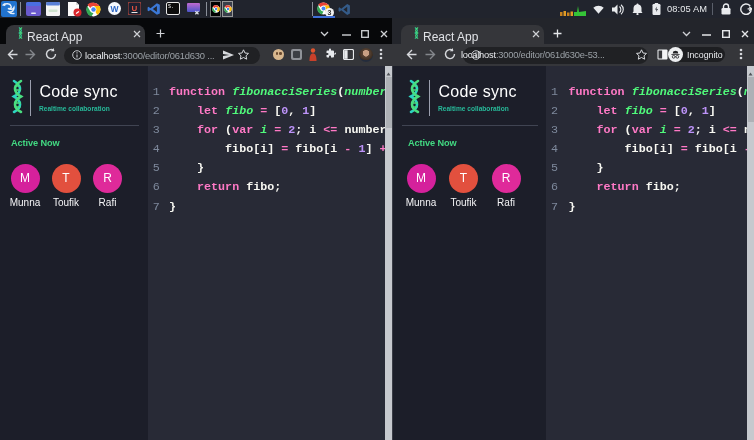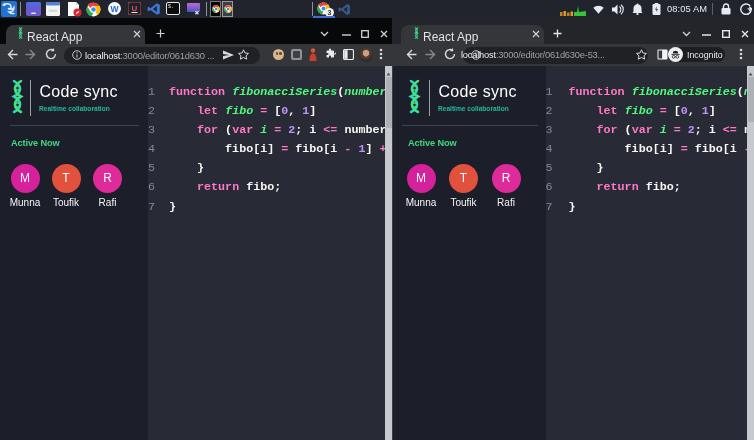--- a/index.html
+++ b/index.html
@@ -17,21 +17,21 @@
   .tabtxt { position:absolute; top:29.5px; font-size:12px; color:#dfe1e5; letter-spacing:0; }
   .toolbar { position:absolute; top:44px; height:22px; }
   .navic { position:absolute; color:#d6d8dc; }
   .pill { position:absolute; top:2.5px; height:17px; background:#202124; border-radius:9px; }
   .urltxt { position:absolute; top:3.5px; font-size:9.6px; color:#9aa0a6; white-space:nowrap; letter-spacing:-0.2px; }
   .urltxt b { color:#e8eaed; font-weight:normal; }
 
   
   .aside { position:absolute; background:#1c1e29; }
   .editor { position:absolute; background:#282a36; overflow:hidden; }
-  .gutter { position:absolute; top:17px; text-align:left;
+  .gutter { position:absolute; top:17px; text-align:center;
             font:11.7px/19.1px "Liberation Mono", monospace; color:#7e899c; }
   .codepre { position:absolute; top:17px; white-space:pre;
             font:bold 11.7px/19.1px "Liberation Mono", monospace; color:#f8f8f2; }
   .k { color:#ff79c6;text-align:center; }  
   .g { color:#50fa7b;font-style:italic; }  
   .n { color:#bd93f9; }  
   .sbar { position:absolute; top:66px; bottom:0; width:7px; background:#c6c9ce; }
   .sbtn { position:absolute; left:0; top:0; width:7px; height:11px; background:#c6c9ce; }
   .sthumb { position:absolute; left:0.5px; width:6px; background:#aeb1b6; }
 

